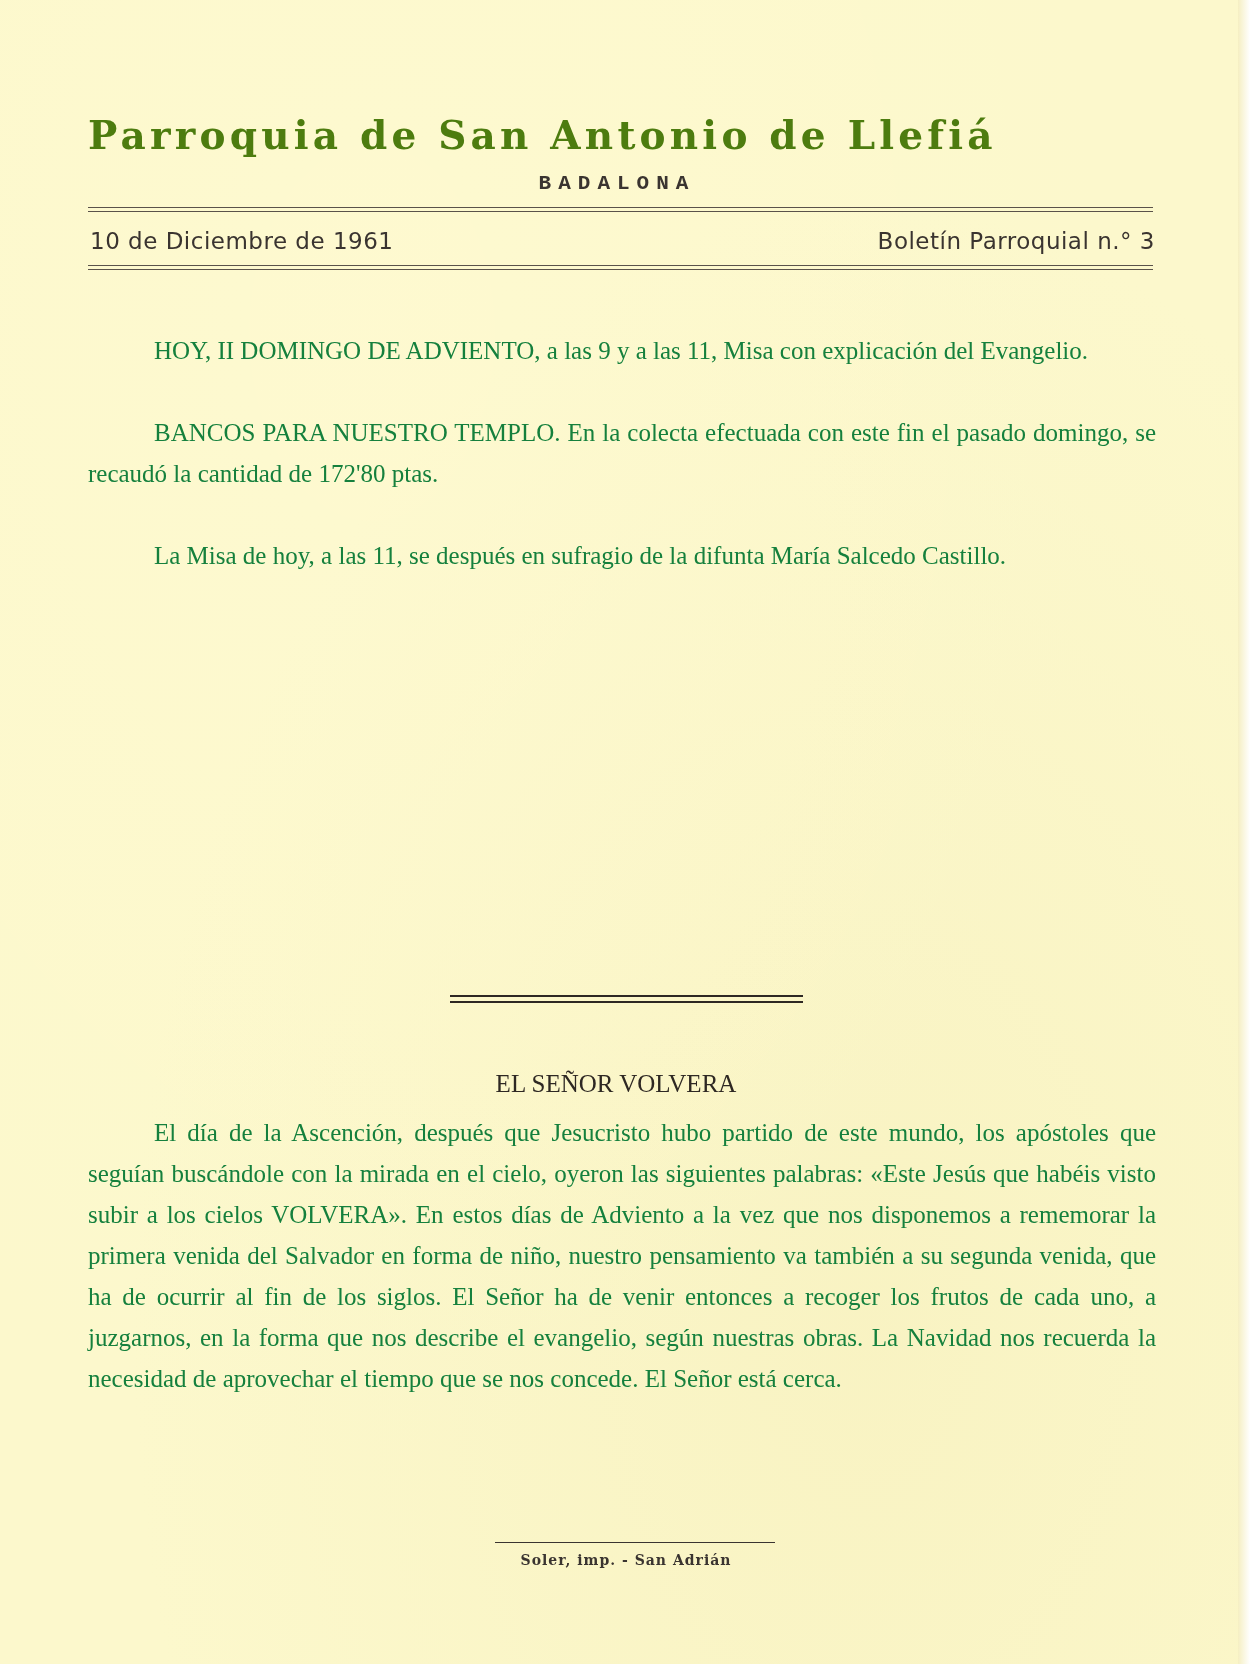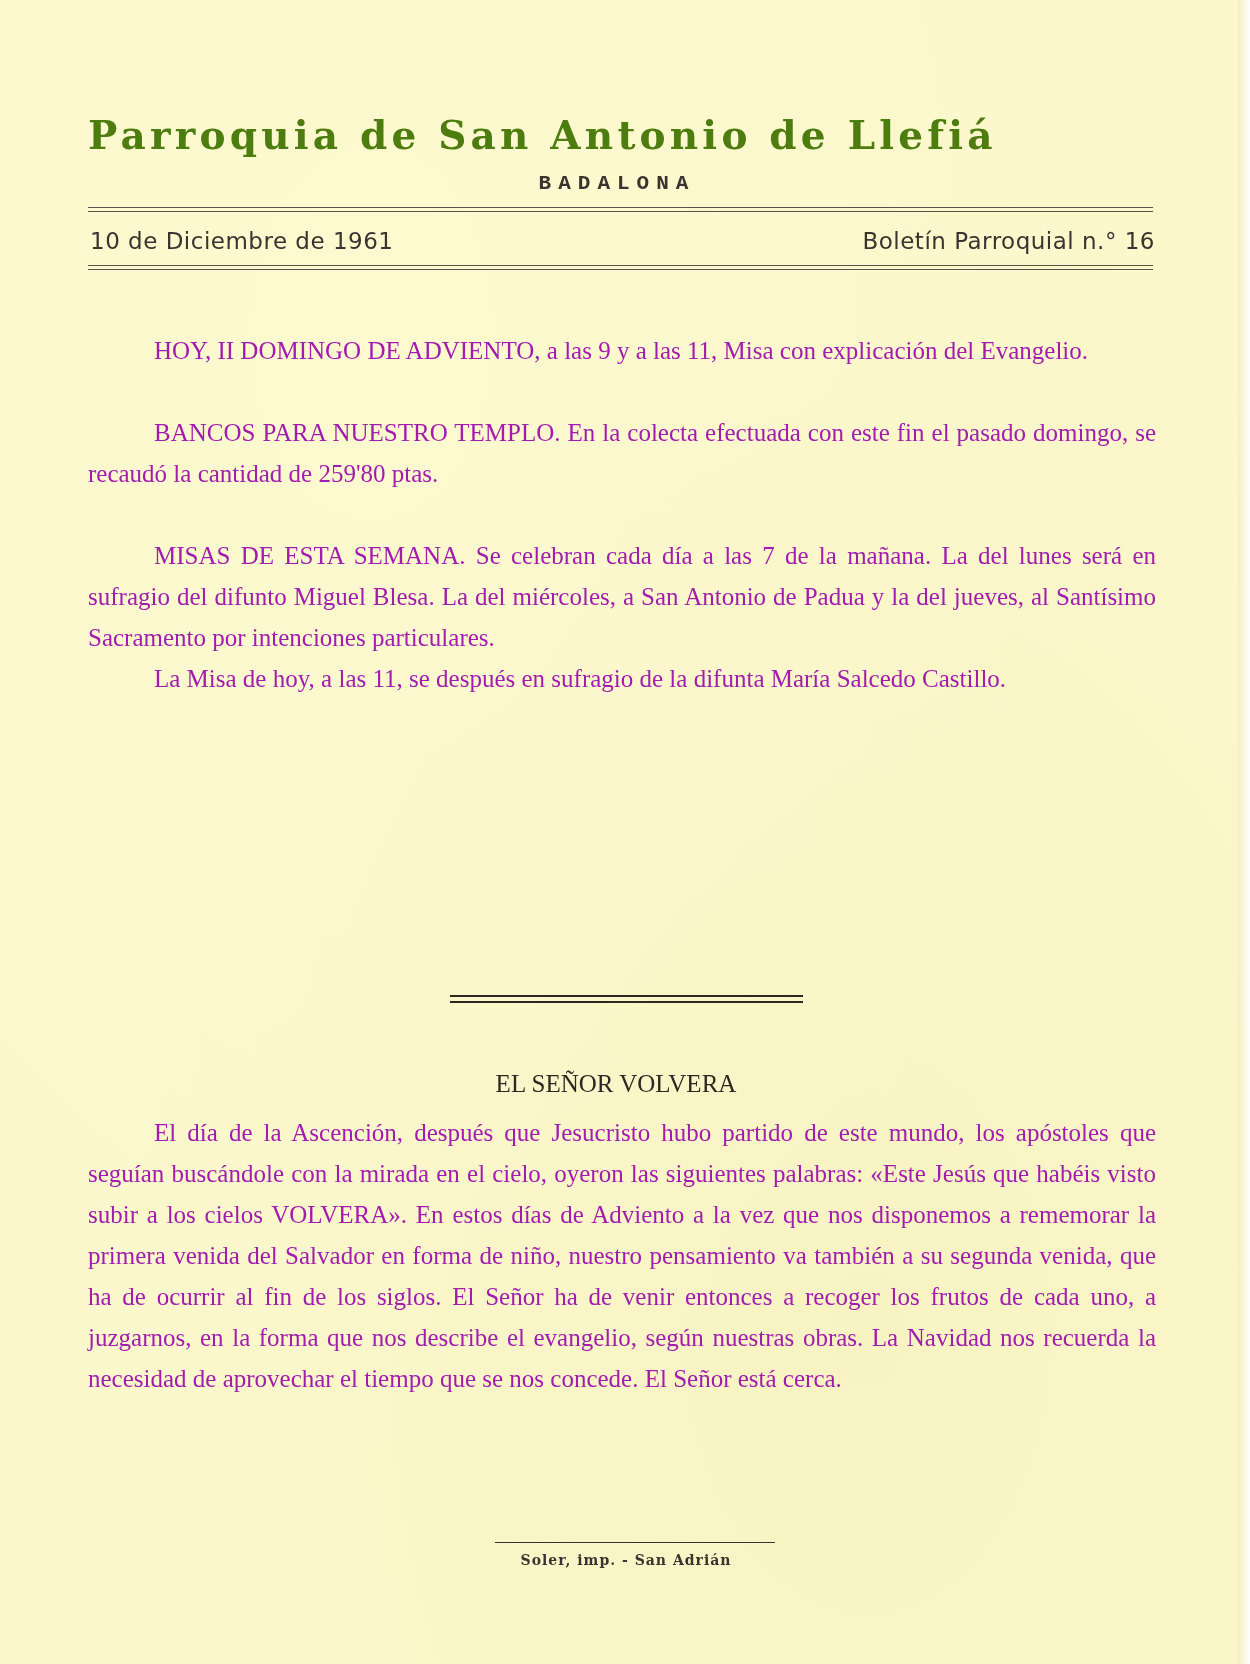--- a/index.html
+++ b/index.html
@@ -36,21 +36,21 @@
   }
   .meta {
     position: absolute; top: 228px; font-family: "DejaVu Sans", sans-serif;
     font-size: 23px; font-weight: normal; color: #3a3430; letter-spacing: 0.5px; text-align: right;
   }
   .meta-left { left: 90px; }
   .meta-right { right: 95px; }
   .body-text {
     position: absolute; left: 88px; width: 1068px;
     font-family: "Liberation Serif", serif; font-size: 25px;
-    line-height: 41px; color: #a21caf; text-align: justify;
+    line-height: 41px; color: #15803d; text-align: justify;
   }
   .para { margin: 0; text-indent: 66px; }
   .gap { height: 41px; }
   .smallgap { height: 20px; }
   .divider {
     position: absolute; left: 450px; width: 353px; height: 4px;
     border-top: 2.5px solid #2e2823; border-bottom: 2.5px solid #2e2823;
     top: 995px;
   }
   .section-title {
@@ -73,29 +73,28 @@
 <body>
 
 <div class="paper"></div>
 <div class="edge"></div>
 
 <div class="title">Parroquia de San Antonio de Llefiá</div>
 <div class="city"><span>BADALONA</span></div>
 
 <div class="rule-double" style="top:207px;"></div>
 <div class="meta meta-left">10 de Diciembre de 1961</div>
-<div class="meta meta-right">Boletín Parroquial n.° 16</div>
+<div class="meta meta-right">Boletín Parroquial n.° 3</div>
 <div class="rule-double" style="top:265px;"></div>
 
 <div class="body-text" style="top:330px;">
   <p class="para">HOY, II DOMINGO DE ADVIENTO, a las 9 y a las 11, Misa con explicación del Evangelio.</p>
   <div class="gap"></div>
-  <p class="para">BANCOS PARA NUESTRO TEMPLO. En la colecta efectuada con este fin el pasado domingo, se recaudó la cantidad de 259'80 ptas.</p>
+  <p class="para">BANCOS PARA NUESTRO TEMPLO. En la colecta efectuada con este fin el pasado domingo, se recaudó la cantidad de 172'80 ptas.</p>
   <div class="gap"></div>
-  <p class="para">MISAS DE ESTA SEMANA. Se celebran cada día a las 7 de la mañana. La del lunes será en sufragio del difunto Miguel Blesa. La del miércoles, a San Antonio de Padua y la del jueves, al Santísimo Sacramento por intenciones particulares.</p>
   <div class="smallgap" style="height:0"></div>
   <p class="para">La Misa de hoy, a las 11, se después en sufragio de la difunta María Salcedo Castillo.</p>
   <div class="gap"></div>
 </div>
 
 <div class="divider"></div>
 
 <div class="section-title"><span>EL SEÑOR VOLVERA</span></div>
 
 <div class="body-text" style="top:1112px;">

